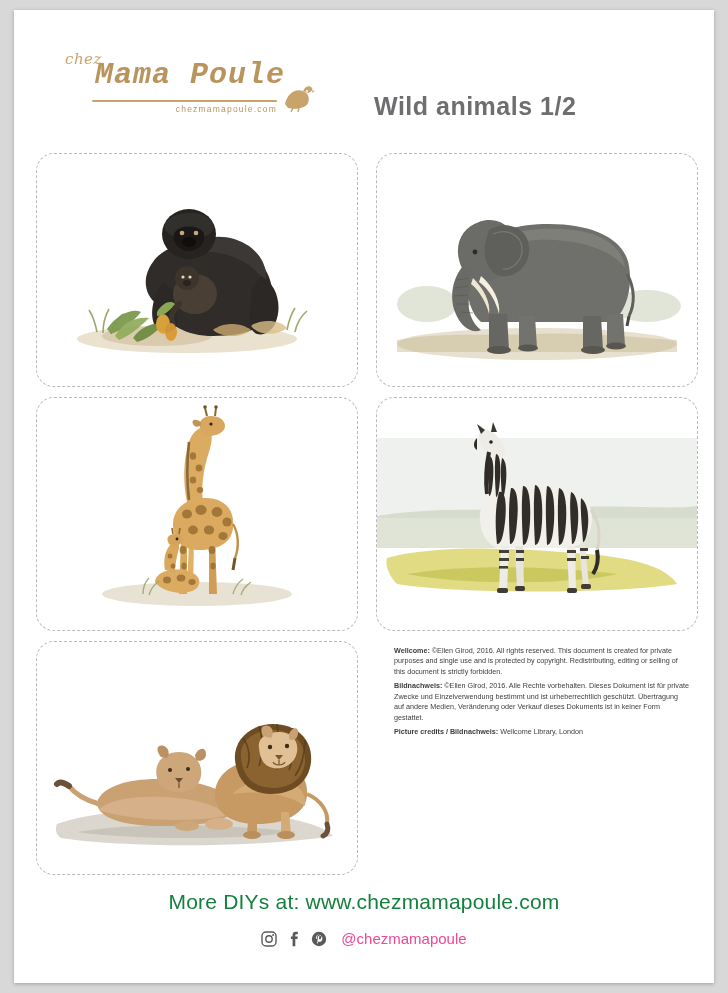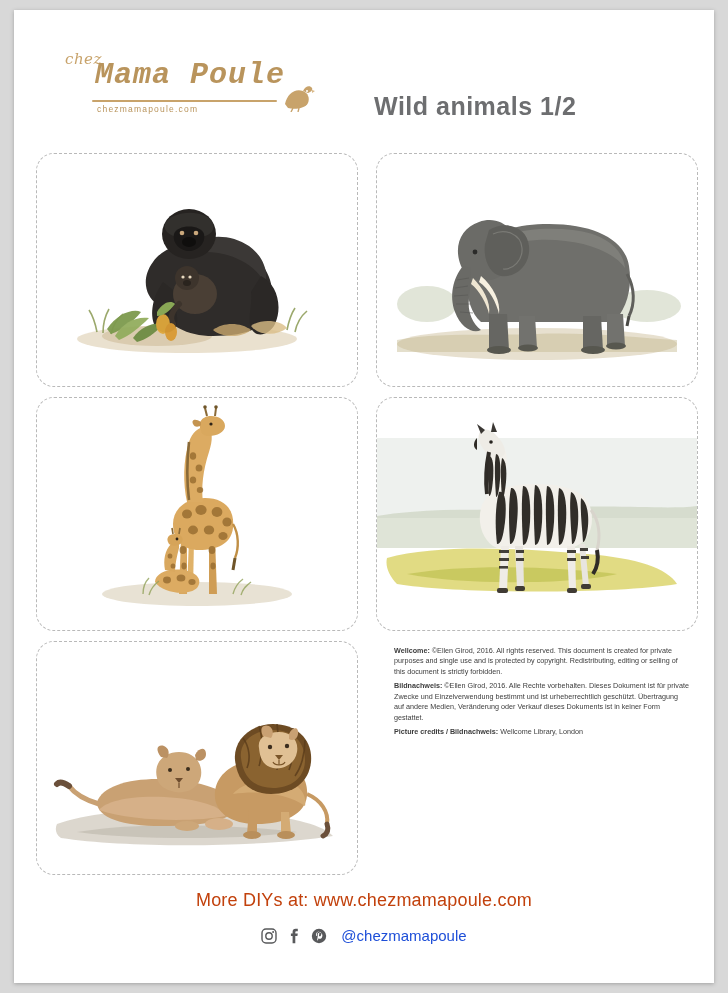--- a/index.html
+++ b/index.html
@@ -68,21 +68,21 @@
     width: 185px;
     height: 2px;
     background: #c8a36b;
     border-radius: 2px;
   }
   .logo-url {
     position: absolute;
     left: 38px;
     top: 66px;
     width: 180px;
-    text-align: left;
+    text-align: right;
     font-size: 8.5px;
     color: #b9945c;
     letter-spacing: 1.2px;
   }
   .logo-chick {
     position: absolute;
     left: 222px;
     top: 44px;
     width: 34px;
     height: 30px;
@@ -133,42 +133,42 @@
 
   
   .footer {
     position: absolute;
     left: 0;
     top: 880px;
     width: 700px;
     text-align: center;
   }
   .footer-line {
-    font-size: 18px;
-    color: #c2410c;
+    font-size: 21px;
+    color: #15803d;
     letter-spacing: 0.2px;
   }
   .footer-social {
     margin-top: 16px;
     display: flex;
     justify-content: center;
     align-items: center;
     gap: 9px;
   }
   .social-icon {
     width: 16px;
     height: 16px;
     display: inline-flex;
     align-items: center;
     justify-content: center;
     color: #58595b;
   }
   .handle {
     font-size: 15px;
-    color: #1d4ed8;
+    color: #ec4899;
     margin-left: 5px;
   }
 </style>
 </head>
 <body>
 
 <div class="page">
 
   <div class="header">
     <div class="logo">

